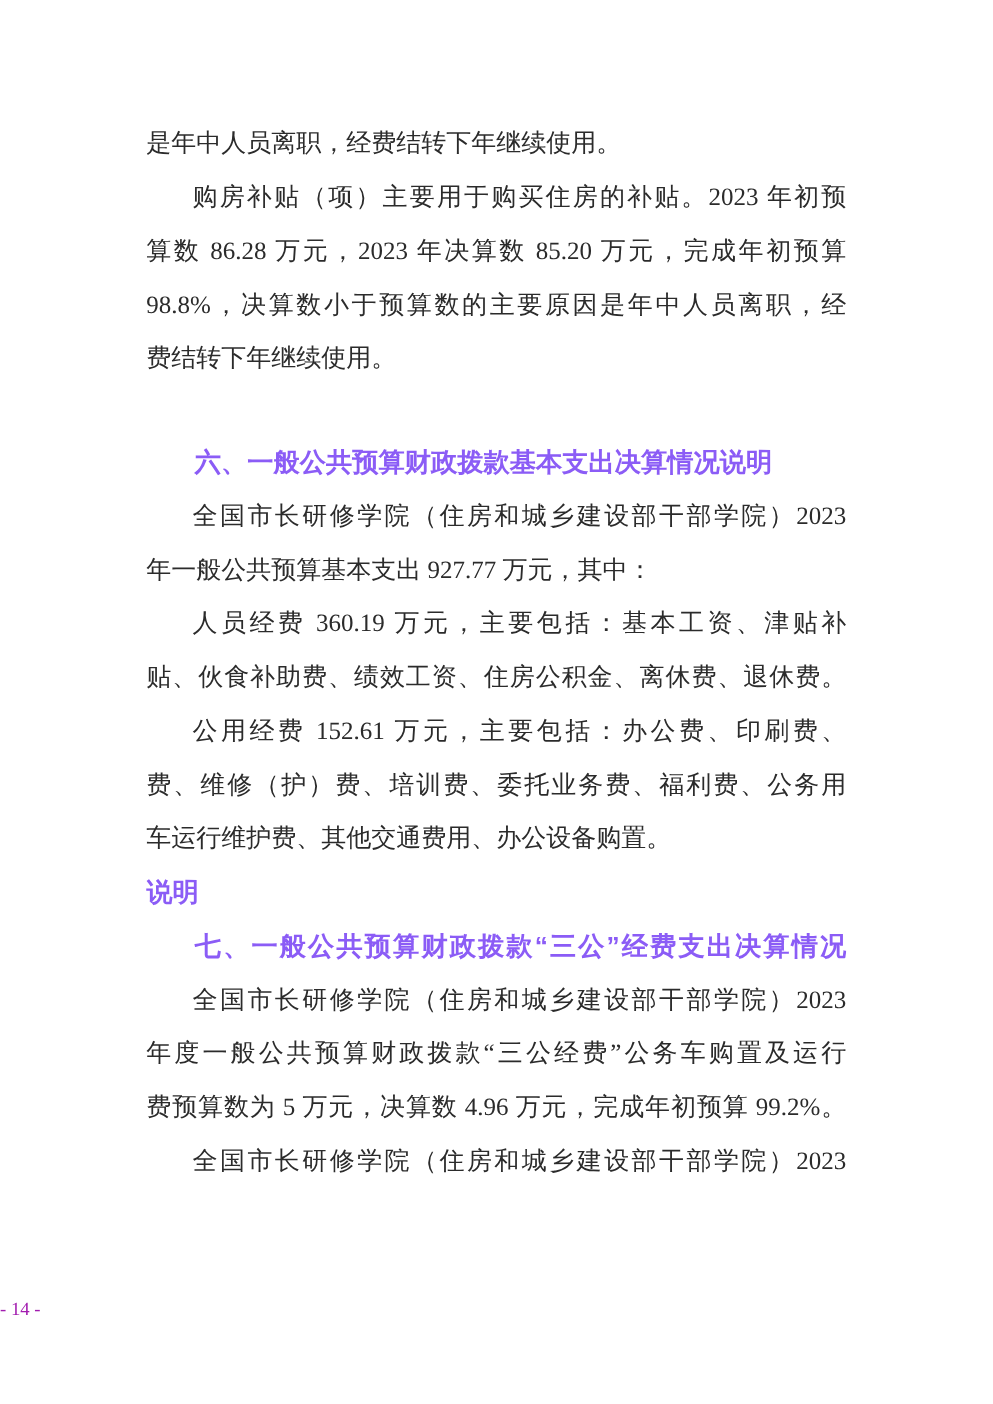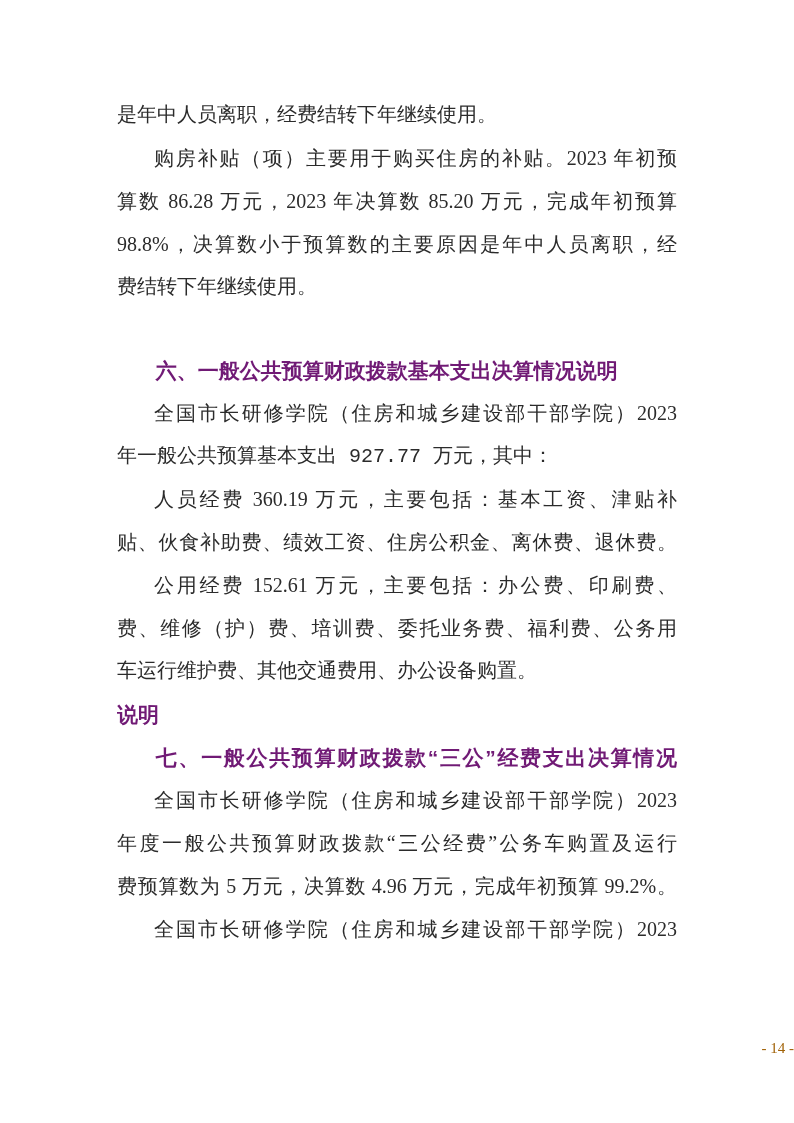--- a/index.html
+++ b/index.html
@@ -28,43 +28,42 @@
     font-size: 20px;
     color: #2b2b2b;
     text-align: justify;
     text-align-last: justify;
     overflow: hidden;
   }
   .ln.end {
     text-align: left;
     text-align-last: left;
     white-space: nowrap;
-    font-family: Liberation Mono, monospace;
   }
   .ln.ind {
     text-indent: 1.85em;
   }
   .ln.hd {
     font-family: "Liberation Sans", "DejaVu Sans", sans-serif;
     font-weight: 700;
     font-size: 21px;
-    color: #701a75;
+    color: #8b5cf6;
   }
   .gap {
     height: 40px;
   }
   .footer {
     position: absolute;
     left: 0;
     top: 1040px;
     width: 100%;
-    text-align: right;
+    text-align: left;
     font-family: "Liberation Serif", "DejaVu Serif", serif;
     font-size: 15px;
-    color: #a16207;
+    color: #a21caf;
   }
 </style>
 </head>
 <body>
 
 <div class="sheet">
   <main class="content">
     <p class="ln end">是年中人员离职，经费结转下年继续使用。</p>
     <p class="ln ind">购房补贴（项）主要用于购买住房的补贴。2023 年初预</p>
     <p class="ln">算数 86.28 万元，2023 年决算数 85.20 万元，完成年初预算</p>

